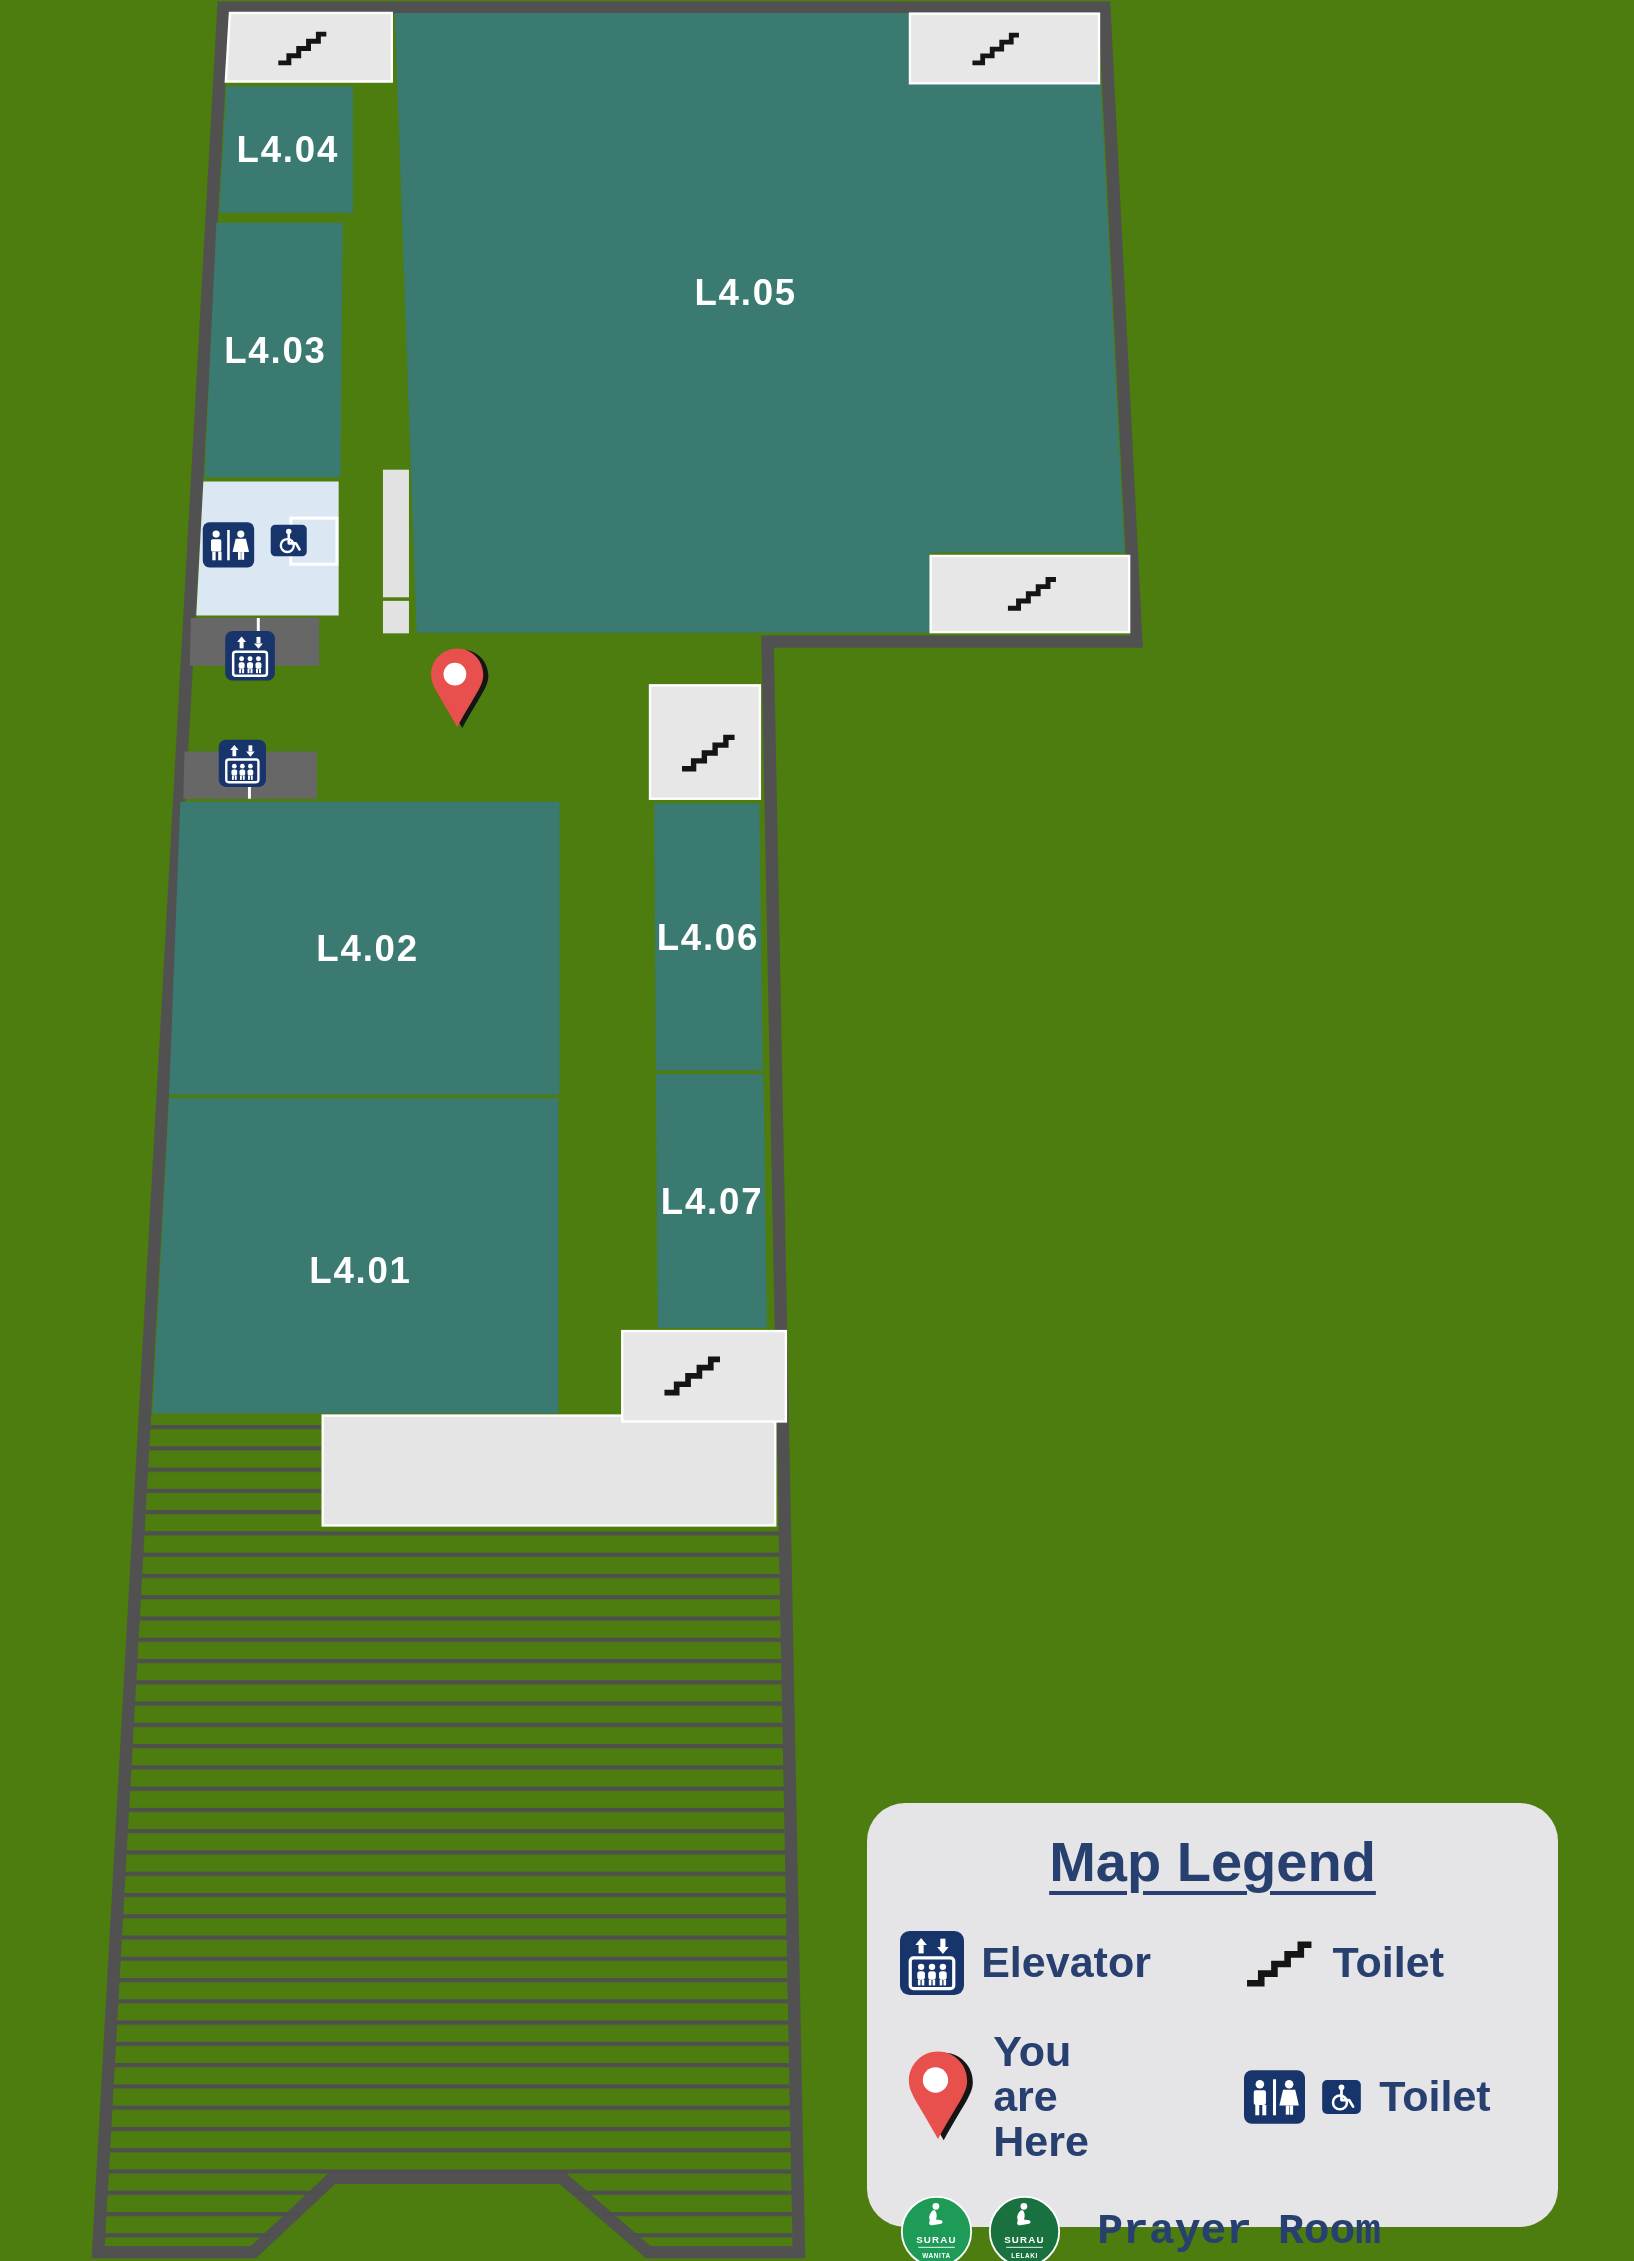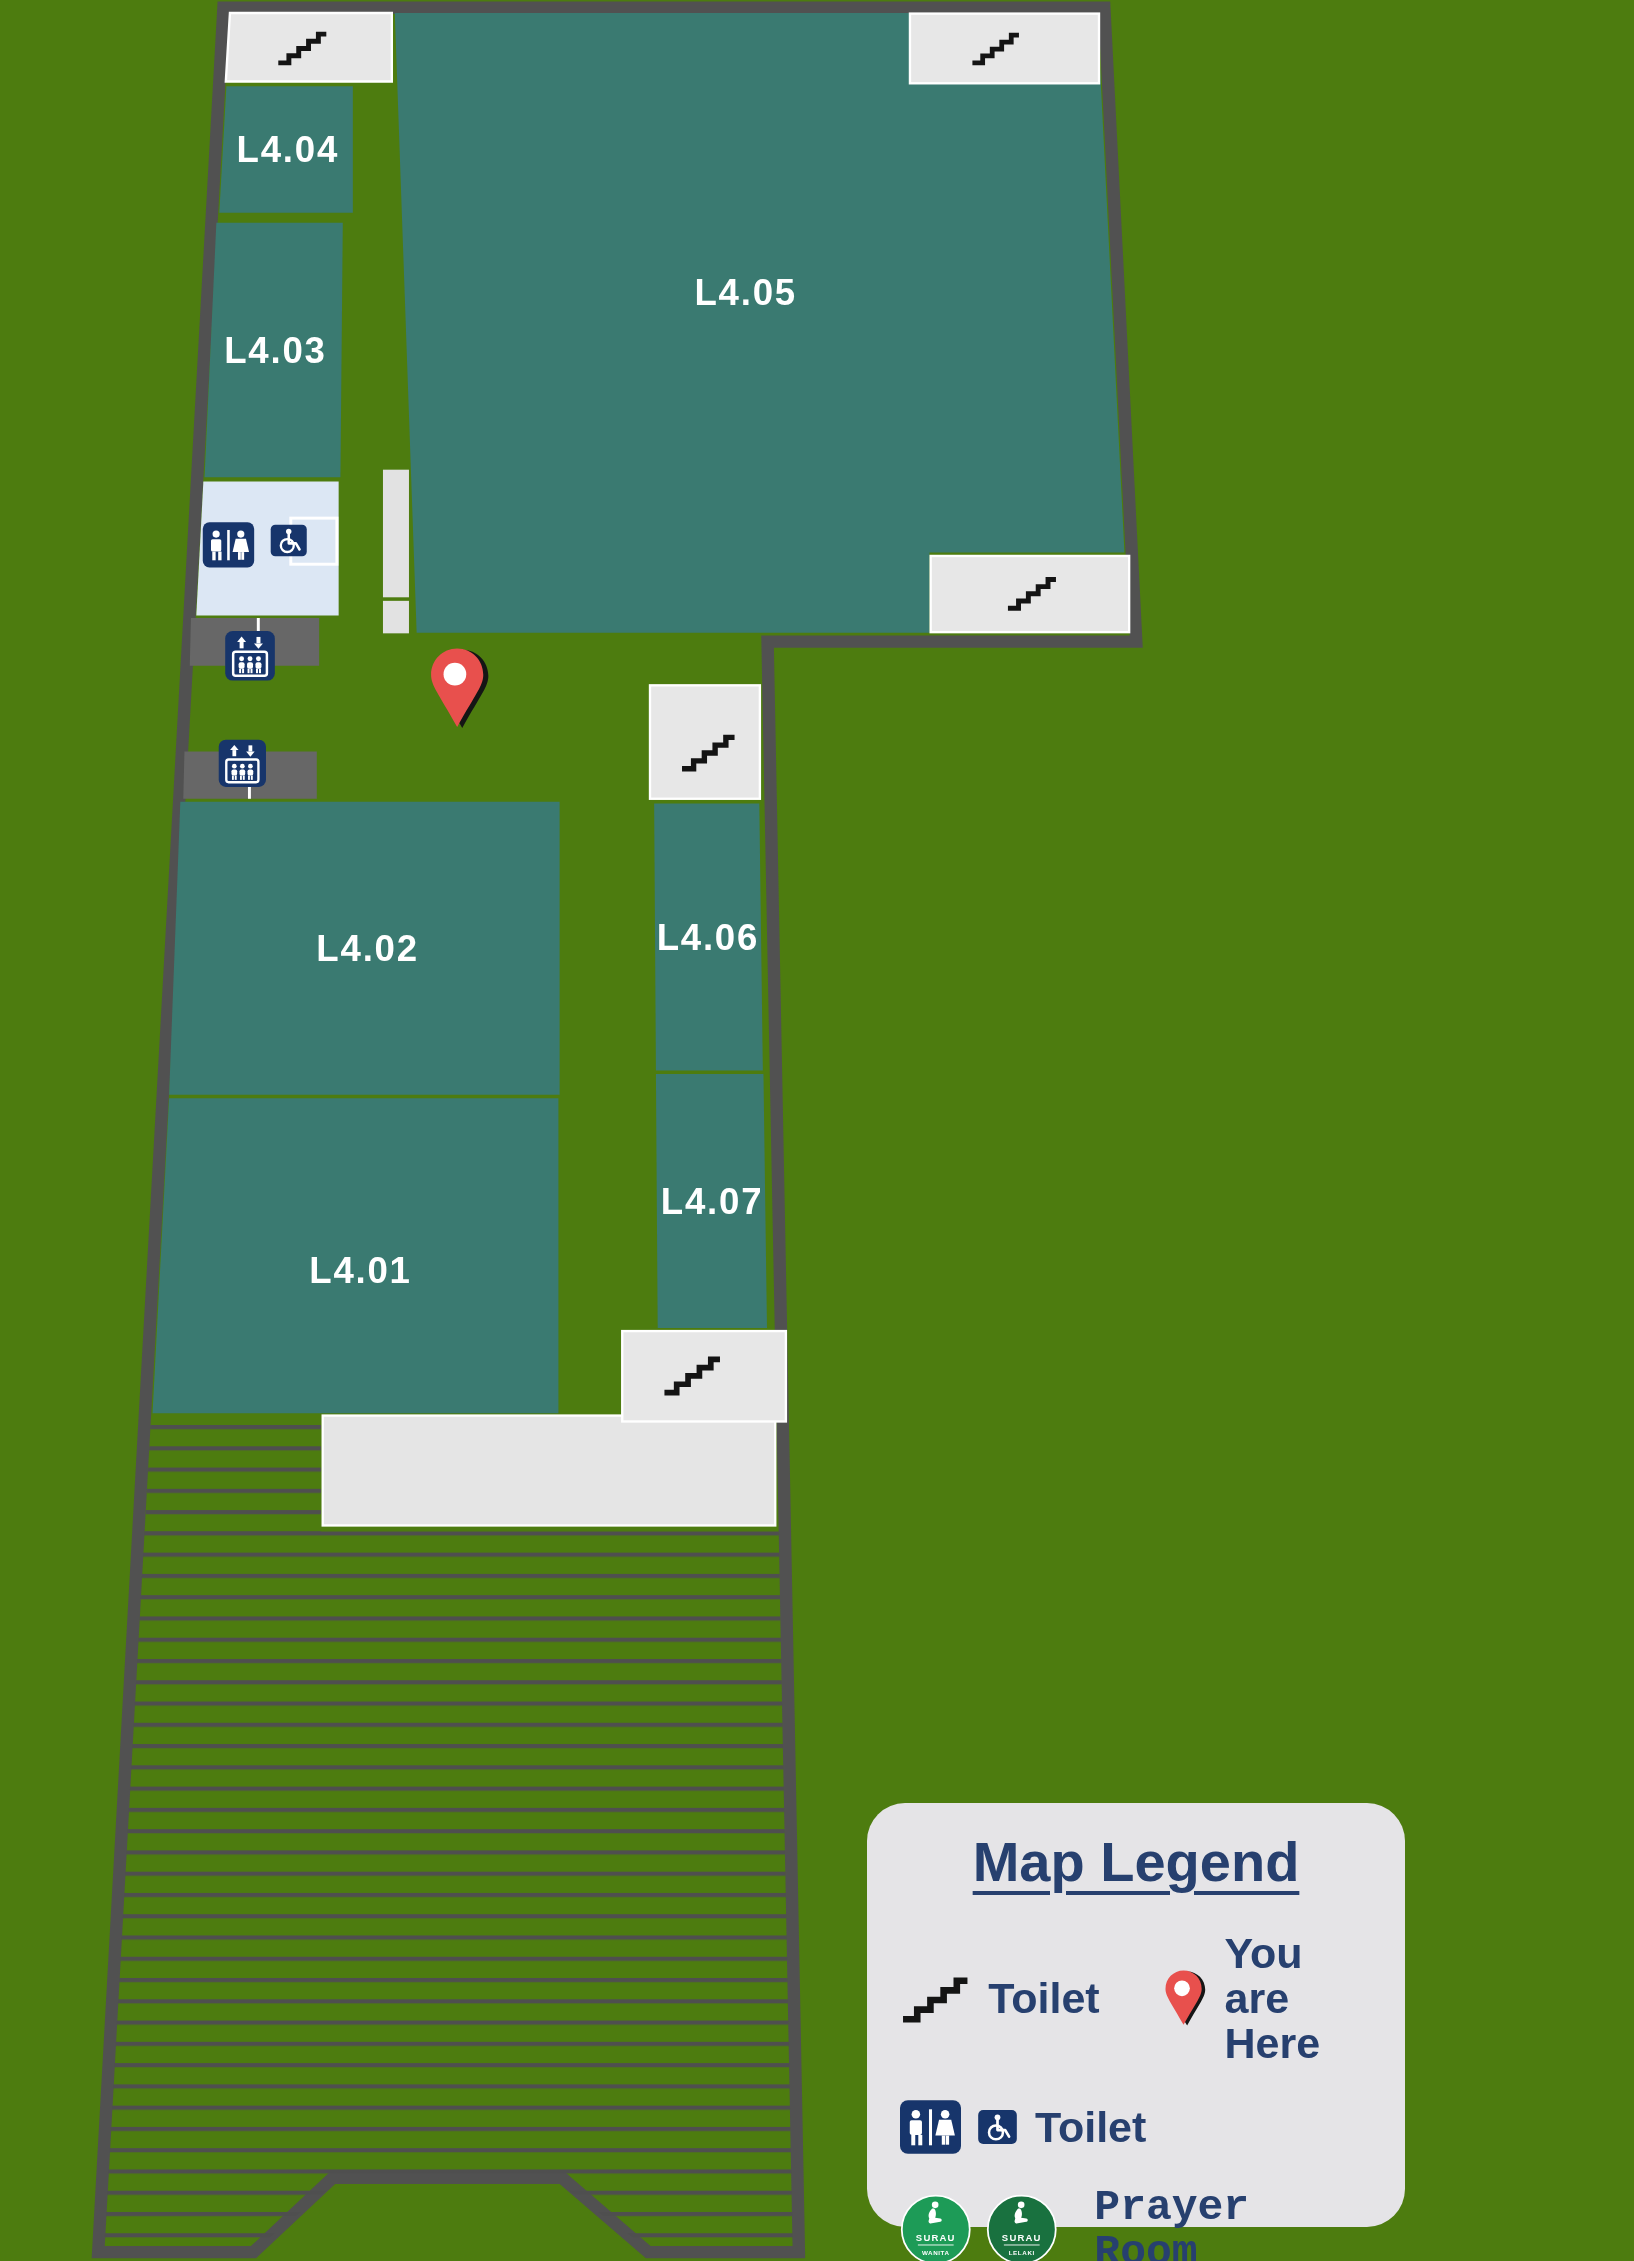--- a/index.html
+++ b/index.html
@@ -1,21 +1,21 @@
 <!DOCTYPE html>
 <html style="font-size:9.5px"><head>
 <meta charset="utf-8">
 <style>
   html,body{margin:0;padding:0;background:#ffffff;}
   .stage{position:relative;width:1635px;height:2261px;background:#4d7c0f;overflow:hidden;
          font-family:"Liberation Sans",sans-serif;}
   .map-svg{position:absolute;left:0;top:0;width:1635px;height:2261px;}
   svg text{font-family:"Liberation Sans",sans-serif;font-weight:700;}
   .room-label{fill:#ffffff;font-size:62px;letter-spacing:3px;}
-  .legend{position:absolute;left:867px;top:1803px;width:538px;height:424px;
+  .legend{position:absolute;left:867px;top:1803px;width:691px;height:424px;
           background:#e5e4e7;border-radius:38px;box-sizing:border-box;padding:20px 32.5px 11.8px 32.5px;}
   .legend-title{text-align:center;font-size:56px;font-weight:700;color:#27406f;
                 text-decoration:underline;text-underline-offset:9.5px;text-decoration-thickness:4.1px;
                 margin-top:5.9px;}
   .legend-grid{display:grid;grid-template-columns:55% 45%;row-gap:34px;margin-top:37px;align-items:center;}
   .legend-cell{display:flex;align-items:center;gap:17.7px;}
   .legend-label{font-size:43px;font-weight:700;color:#27406f;line-height:1.05;}
   .yah-label{max-width:148px;}
   .prayer-row{grid-column:1 / -1;display:flex;align-items:center;gap:15.4px;margin-top:-3.5px;}
   .defs-holder{position:absolute;width:0;height:0;overflow:hidden;}
@@ -145,20 +145,26 @@
     <text class="room-label" x="622" y="1627" text-anchor="middle">L4.02</text>
     <text class="room-label" x="610" y="2172" text-anchor="middle">L4.01</text>
     <text class="room-label" x="1198" y="1608" text-anchor="middle">L4.06</text>
     <text class="room-label" x="1205" y="2055" text-anchor="middle">L4.07</text>
   </svg>
 
   <div class="legend">
     <div class="legend-title">Map Legend</div>
     <div class="legend-grid">
 
+      <div class="legend-cell">
+        <svg width="64" height="64" viewBox="0 0 100 100">
+          <use href="#ic-elevator"></use>
+        </svg>
+        <span class="legend-label">Elevator</span>
+      </div>
 
       <div class="legend-cell">
         <svg width="71" height="57" viewBox="0 0 140 110">
           <use href="#ic-stairs"></use>
         </svg>
         <span class="legend-label">Toilet</span>
       </div>
 
       <div class="legend-cell">
         <svg width="76" height="95" viewBox="0 0 120 150">

